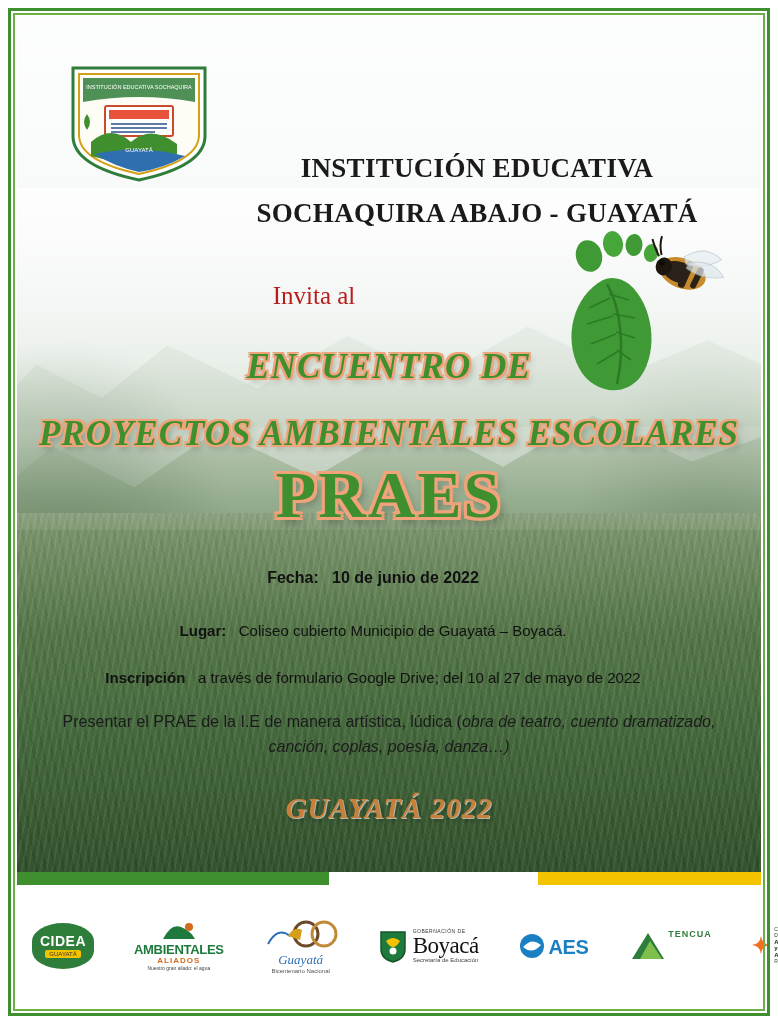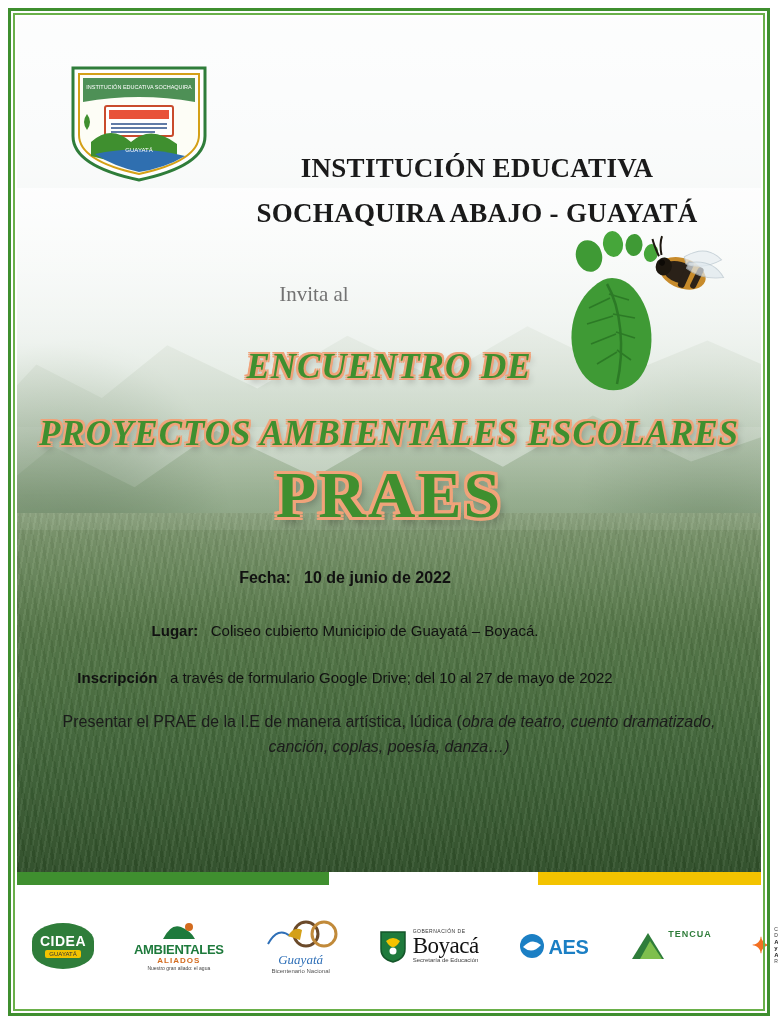--- a/index.html
+++ b/index.html
@@ -141,22 +141,22 @@
     margin-top: 34px;
   }
 
   .invita {
     position: absolute;
     left: 0;
     top: 265px;
     width: 744px;
     text-align: center;
     font-family: "Liberation Serif", serif;
-    font-size: 21px;
-    color: #737373;
+    font-size: 25px;
+    color: #b91c1c;
   }
   .invita-inner {
     display: inline-block;
     margin-left: -150px;
   }
 
   
   .art {
     position: absolute;
     left: 500px;
@@ -207,20 +207,21 @@
       0 -3px 0 #f0a37a, 0 3px 0 #f0a37a, -3px 0 0 #f0a37a, 3px 0 0 #f0a37a,
       4px 6px 8px rgba(0,0,0,0.3);
   }
 
   .info-line {
     position: absolute;
     width: 656px;
     text-align: center;
     color: #111111;
     font-family: "Liberation Sans", sans-serif;
+    padding-left: 28px;
   }
   .info-fecha {
     top: 552px;
     font-size: 16px;
     font-weight: bold;
   }
   .info-lugar {
     top: 605px;
     font-size: 15px;
     font-weight: bold;
@@ -429,20 +430,21 @@
     <div class="info-line info-inscripcion">
       <span class="bold">Inscripción</span>
       <span>&nbsp;</span>
       <span>a través de formulario Google Drive; del 10 al 27 de mayo de 2022</span>
     </div>
 
     <div class="info-presentar">
       <span>Presentar el PRAE de la I.E de manera artística, lúdica (</span><span class="ital">obra de teatro, cuento dramatizado, canción, coplas, poesía, danza…)</span>
     </div>
 
+    <div class="guayata-year">GUAYATÁ 2022</div>
   </div>
 
   <div class="band">
     <div class="band-seg" style="width:42%;background:#3f8f2f;"></div>
     <div class="band-seg" style="width:28%;background:#ffffff;"></div>
     <div class="band-seg" style="width:30%;background:#f3c300;"></div>
   </div>
 
   <div class="sponsors">
 

